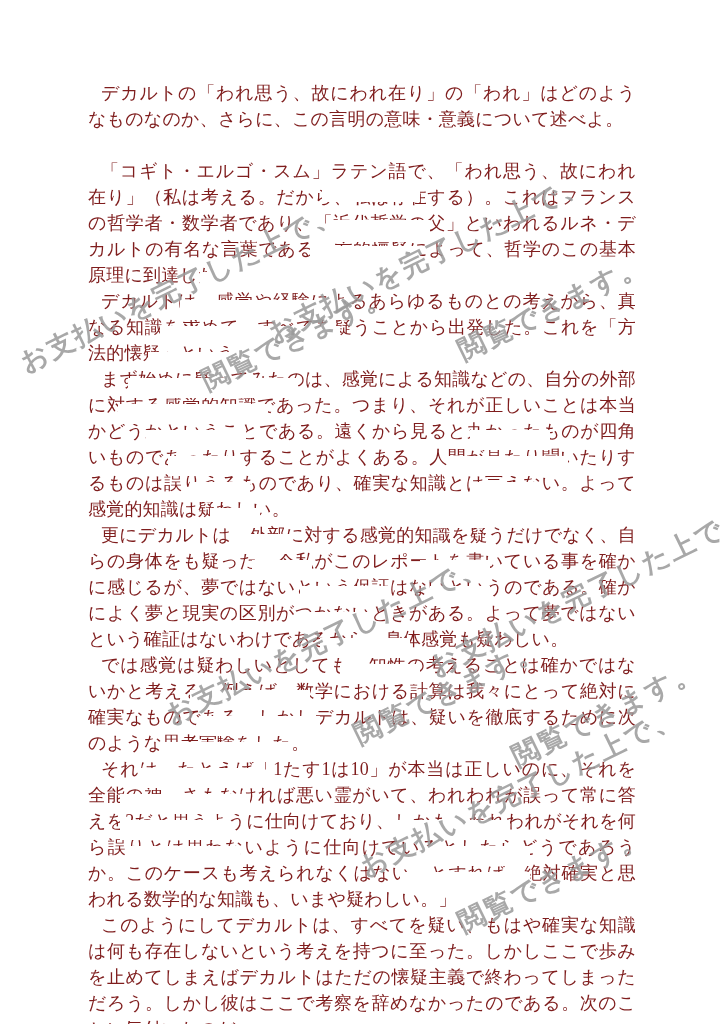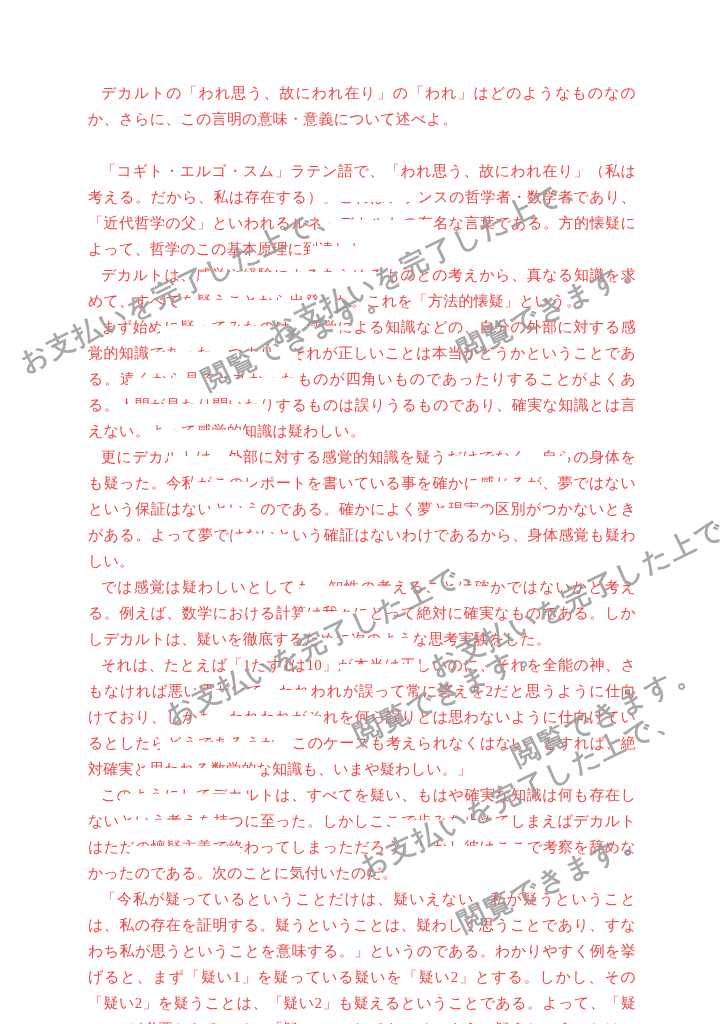--- a/index.html
+++ b/index.html
@@ -21,26 +21,26 @@
   
   #doc-body {
     position: absolute;
     left: 88px;
     top: 80px;
     width: 548px;
     height: 830px;
   }
   .para {
     margin: 0 0 0 0;
-    font-size: 15px;
+    font-size: 18px;
     line-height: 26.0px;
     letter-spacing: 0.2px;
     text-align: justify;
     text-justify: inter-character;
-    color: #ef4444;
+    color: #7f1d1d;
   }
   .para.indent {
     text-indent: 13px;
   }
   .spacer {
     height: 26px;
   }
   
   #watermarks {
     position: absolute;

